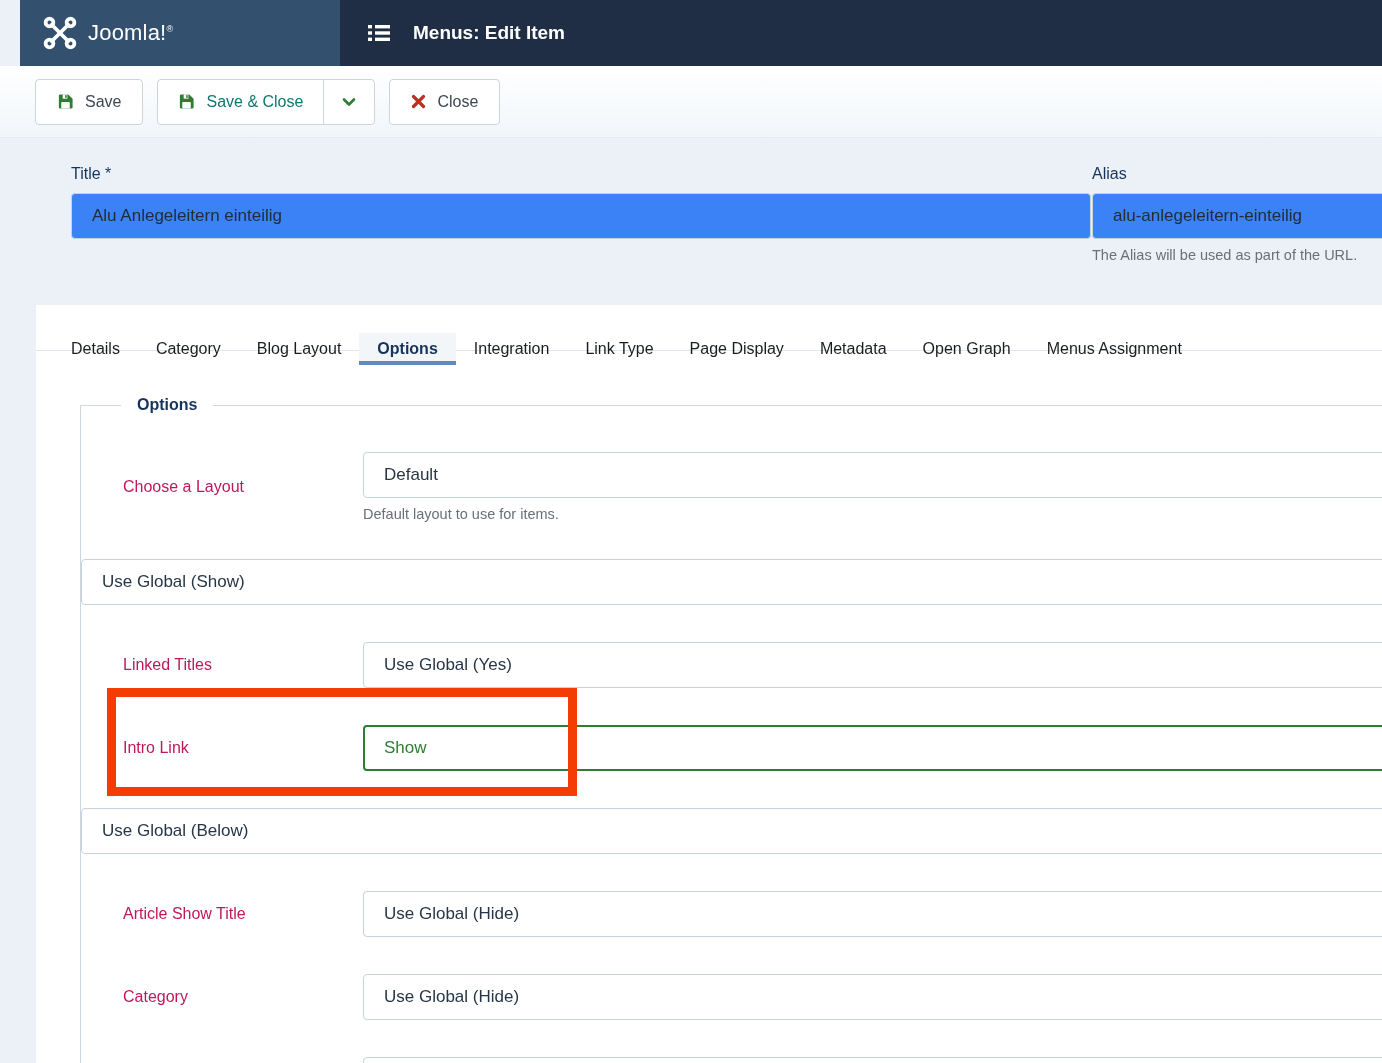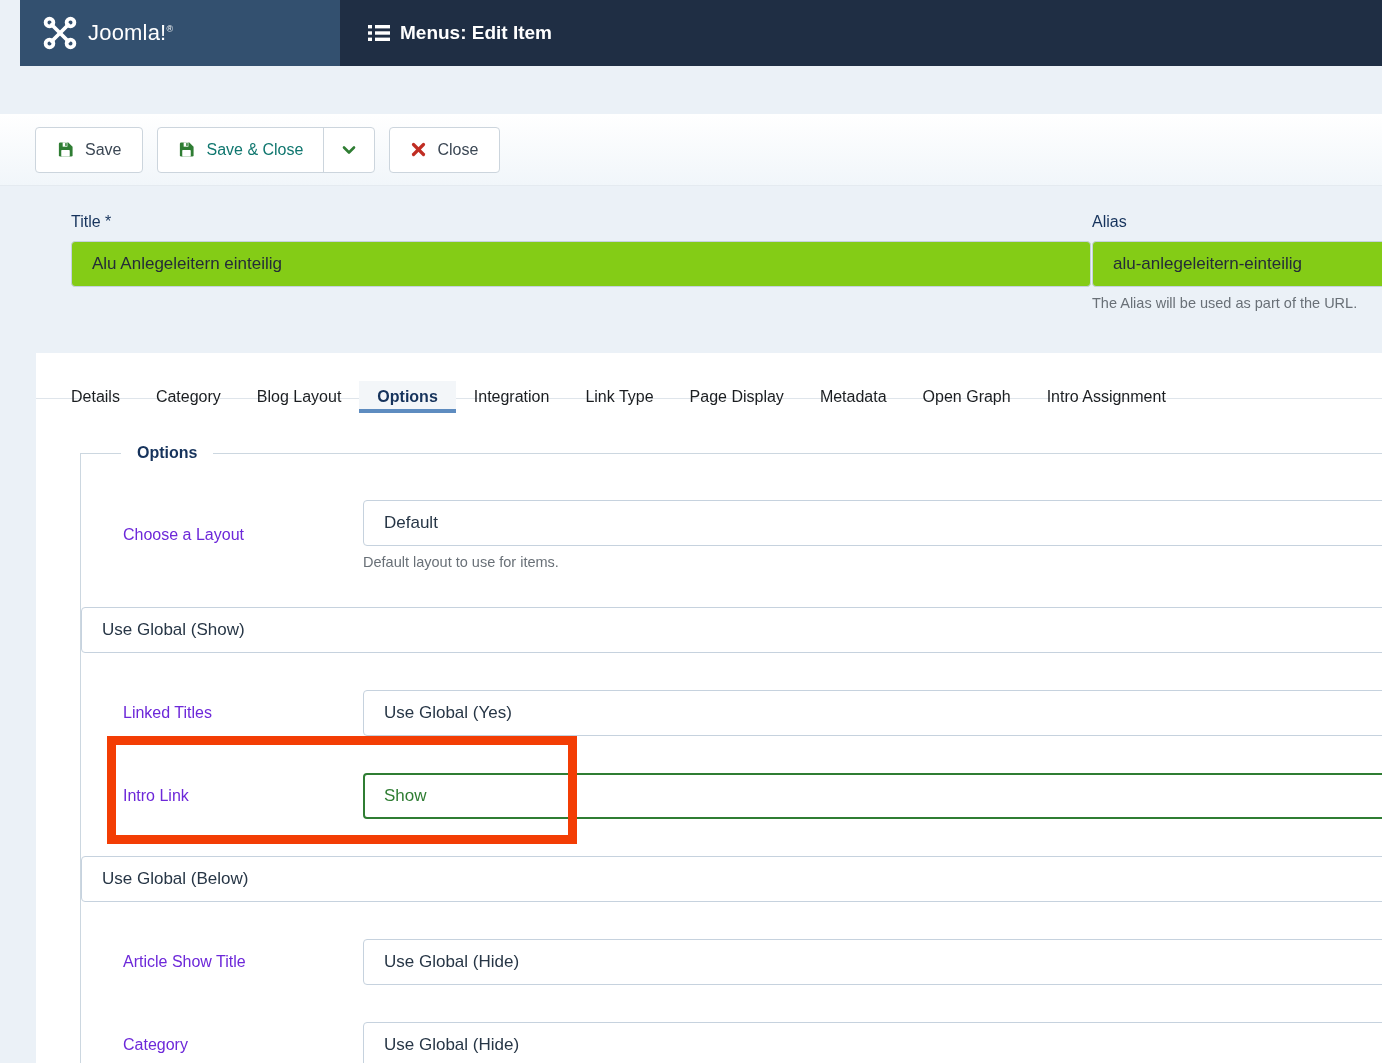--- a/index.html
+++ b/index.html
@@ -12,49 +12,48 @@
   
   .app-header { display:flex; height:66px; }
   .brand-block {
     width:320px; background:#33506f; display:flex; align-items:center;
     padding-left:22px; gap:10px; flex-shrink:0;margin-left:20px;
   }
   .brand-name { color:#fff; font-size:22px; font-weight:500; letter-spacing:.2px; }
   .brand-name sup { font-size:9px; vertical-align:super; }
   .title-block {
     flex:1; background:#1f2e44; display:flex; align-items:center;
-    padding-left:28px; gap:10px;
+    padding-left:28px; gap:23px;
   }
   .page-title { color:#fff; font-size:19px; font-weight:700; }
 
   
   .toolbar {
     height:72px; background:linear-gradient(#ffffff, #f1f6fa);
     display:flex; align-items:center; padding-left:35px; gap:14px;
     border-bottom:1px solid #e4eaf0;
-    margin-top:48px;
   }
   .btn {
     background:#fff; border:1px solid #ccd5dd; border-radius:4px;
     height:46px; display:flex; align-items:center; gap:11px;
     padding:0 21px; font-size:16px; color:#3b4754; cursor:pointer;
     font-family:inherit;
   }
   .btn-group { display:flex; border:1px solid #ccd5dd; border-radius:4px; background:#fff; height:46px; }
   .btn-group .seg {
     display:flex; align-items:center; gap:11px; padding:0 20px;
     font-size:16px; color:#0f766e; cursor:pointer; background:transparent; border:none; font-family:inherit;
   }
   .btn-group .seg + .seg { border-left:1px solid #ccd5dd; padding:0 17px; }
 
   
   .top-form { position:relative; padding:27px 0 0 35px; height:167px; }
   .field-label { color:#16335c; font-size:16px; margin-bottom:10px; display:block; }
   .text-input {
-    height:46px; background:#84cc16; border:1px solid #c6d2de; border-radius:4px;
+    height:46px; background:#3b82f6; border:1px solid #c6d2de; border-radius:4px;
     font-size:17px; color:#242c38; padding:0 20px; font-family:inherit; display:block;
   }
   .title-col { width:1020px;margin-left:36px; }
   .title-col .text-input { width:100%; }
   .alias-col { position:absolute; left:1092px; top:27px; width:310px; }
   .alias-col .text-input { width:330px; }
   .field-desc { color:#697077; font-size:14.5px; margin-top:8px; }
 
   
   .card { margin-left:36px; margin-right:0; background:#fff; min-height:760px; }
@@ -73,21 +72,21 @@
     margin:45px -12px 0 44px; border:1px solid #ccd7e0; padding:38px 0 20px 0;
   }
   fieldset.options-set legend {
     margin-left:40px; padding:0 16px; font-size:16px; font-weight:700; color:#16335c;
   }
   .opt-row { display:flex; margin-bottom:37px; position:relative; }
   .opt-row .label-col {
     width:282px; flex-shrink:0; display:flex; align-items:center;
     padding-left:42px; min-height:46px;
   }
-  .opt-row .label-col .lbl { color:#6d28d9; font-size:16px; }
+  .opt-row .label-col .lbl { color:#be185d; font-size:16px; }
   .opt-row .field-col { flex:1; }
   .select {
     height:46px; background:#fff; border:1px solid #c6d2de; border-radius:4px;
     display:flex; align-items:center; padding-left:20px; font-size:17px;
     color:#273646; cursor:pointer;
   }
   .opt-row.modified .select { border:2px solid #2f7d33; color:#2f7d33; padding-left:19px; }
   .opt-row.partial { margin-bottom:0; }
   .opt-row.partial .label-col .lbl { visibility:hidden; }
 
@@ -192,21 +191,21 @@
   <div class="tab-bar" id="tab-bar">
       <div class="tab">Details</div>
       <div class="tab">Category</div>
       <div class="tab">Blog Layout</div>
       <div class="tab active">Options</div>
       <div class="tab">Integration</div>
       <div class="tab">Link Type</div>
       <div class="tab">Page Display</div>
       <div class="tab">Metadata</div>
       <div class="tab">Open Graph</div>
-      <div class="tab">Intro Assignment</div>
+      <div class="tab">Menus Assignment</div>
     </div>
 
   <fieldset class="options-set">
     <legend>Options</legend>
     <div id="rows-container">
   <div class="opt-row">
     <div class="label-col">
       <span class="lbl">Choose a Layout</span>
     </div>
     <div class="field-col">

